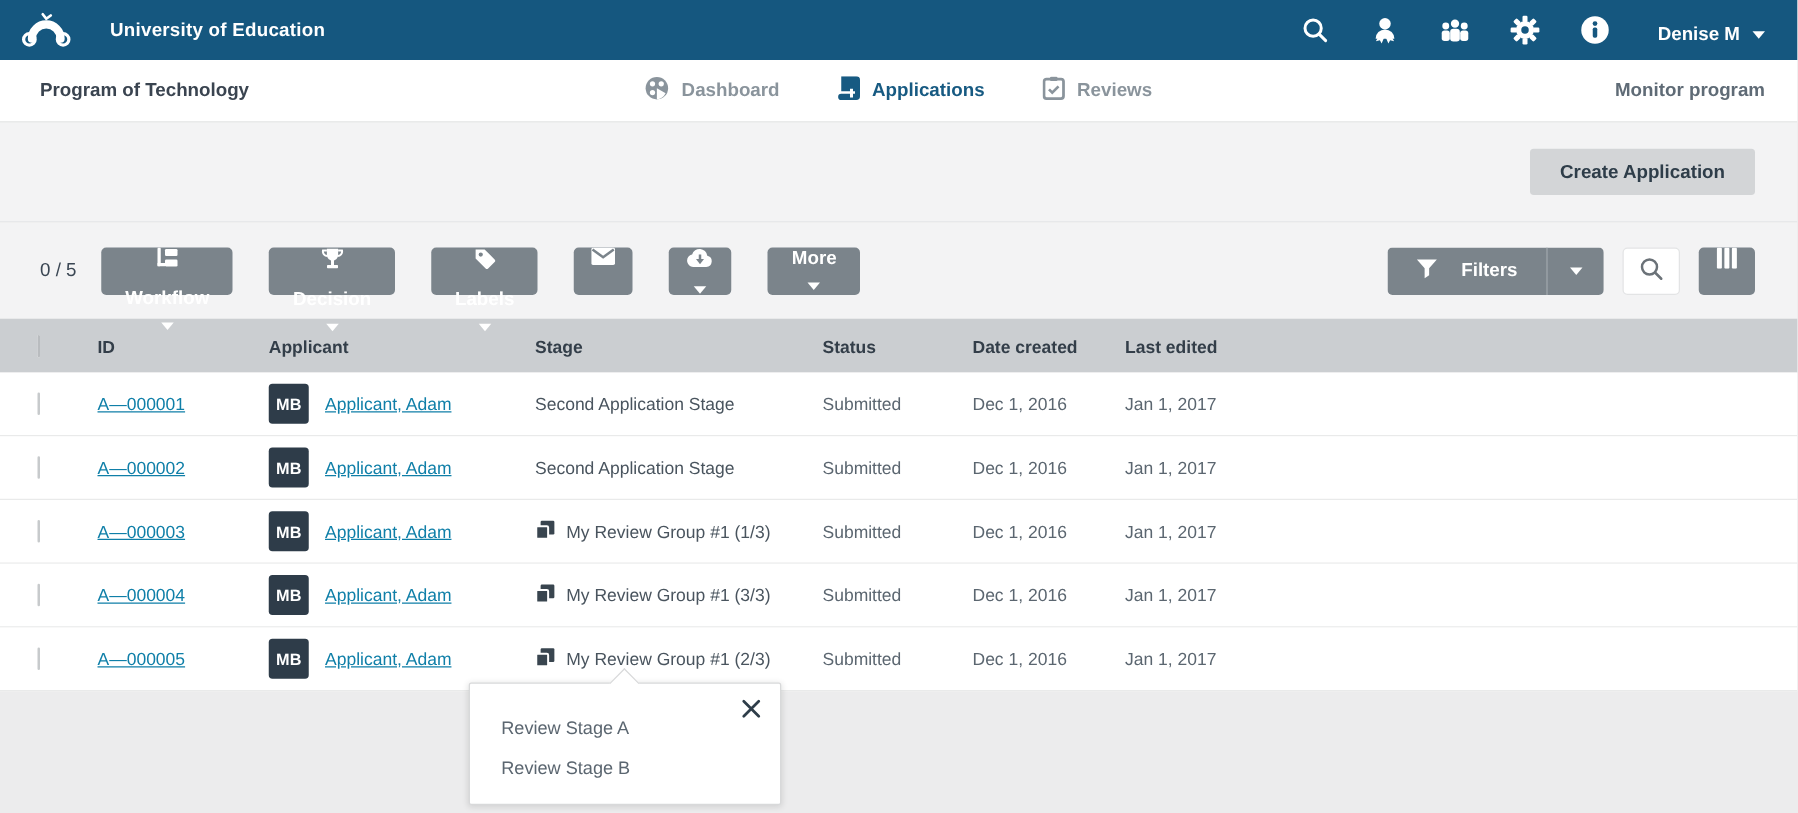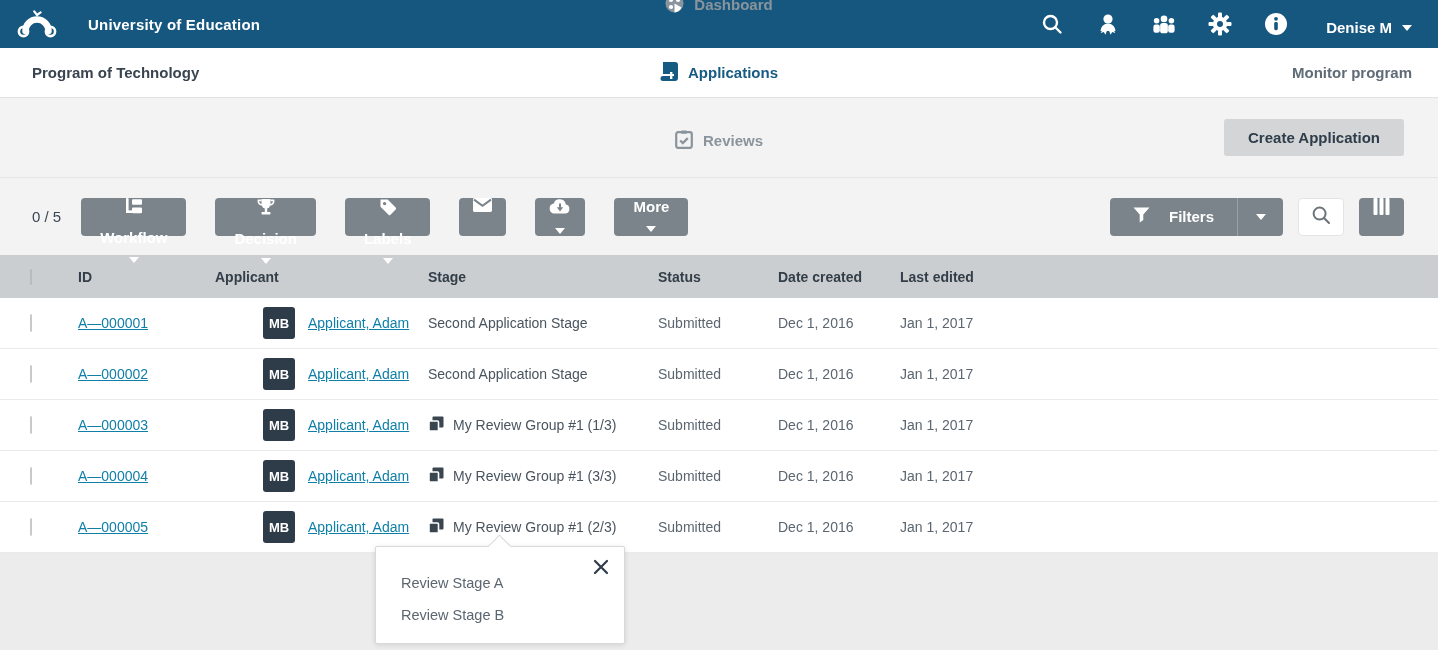--- a/index.html
+++ b/index.html
@@ -24,21 +24,21 @@
   .user-menu { display:flex; align-items:center; gap:10px; cursor:pointer; margin-left:6px; }
   .user-name { font-size:15px; font-weight:700; }
   .caret-w { width:0; height:0; border-left:5px solid transparent; border-right:5px solid transparent; border-top:6px solid #fff; }
 
   
   .programbar {
     height:50px; background:#fff; border-bottom:1px solid #e2e3e4;
     display:flex; align-items:center; padding:0 26px 0 32px; position:relative;
   }
   .program-name { font-size:15px; font-weight:700; color:#3a4450; }
-  .tabs { position:absolute; left:0; right:0; top:0; bottom:0; display:flex; align-items:center; justify-content:center; gap:46px; pointer-events:none;flex-direction:column; }
+  .tabs { position:absolute; left:0; right:0; top:0; bottom:0; display:flex; align-items:center; justify-content:center; gap:46px; pointer-events:none; }
   .tab { display:flex; align-items:center; gap:10px; font-size:15px; font-weight:700; color:#8a949c; cursor:pointer; pointer-events:auto; }
   .tab.active { color:#175A82; }
   .monitor-link { margin-left:auto; font-size:15px; font-weight:700; color:#5f6b76; cursor:pointer; }
 
   
   .page-header {
     height:80px; background:#f3f3f4; display:flex; align-items:center;
     padding:0 34px 0 32px; border-bottom:1px solid #e4e5e6;
   }
   .page-title-wrap { display:flex; align-items:center; gap:13px; cursor:pointer; }
@@ -68,21 +68,21 @@
 
   
   .grid-row { display:grid; grid-template-columns:78px 137px 213px 230px 120px 122px 1fr; align-items:center; }
   .thead { height:43px; background:#cbced1; font-size:14px; font-weight:700; color:#333e49; }
   .trow { height:51px; background:#fff; border-bottom:1px solid #e9eaea; font-size:14px; color:#5b6670; }
   .cell-check { padding-left:30px; }
   .checkbox { width:18px; height:18px; background:#fff; border:1px solid #c7cacc; border-radius:2px; cursor:pointer; }
   .thead .checkbox { border-color:#b9bcbf; }
   a.cell-link { color:#0F7FA8; text-decoration:underline; cursor:pointer; }
   .applicant-cell { display:flex; align-items:center; gap:13px; }
-  .avatar { width:32px; height:32px; background:#2E3C49; border-radius:3px; color:#fff; font-size:13px; font-weight:700; display:flex; align-items:center; justify-content:center;margin-left:48px; }
+  .avatar { width:32px; height:32px; background:#2E3C49; border-radius:3px; color:#fff; font-size:13px; font-weight:700; display:flex; align-items:center; justify-content:center; }
   .stage-cell { display:flex; align-items:center; gap:9px; color:#49545e; padding-right:10px; }
   .stage-stack { flex:0 0 auto; }
 
   
   .popover {
     position:absolute; left:375px; top:546px; width:250px; height:98px;
     background:#fff; border:1px solid #d8d9da; border-radius:2px;
     box-shadow:0 1px 5px rgba(0,0,0,.12); z-index:20;
   }
   .popover::before {

